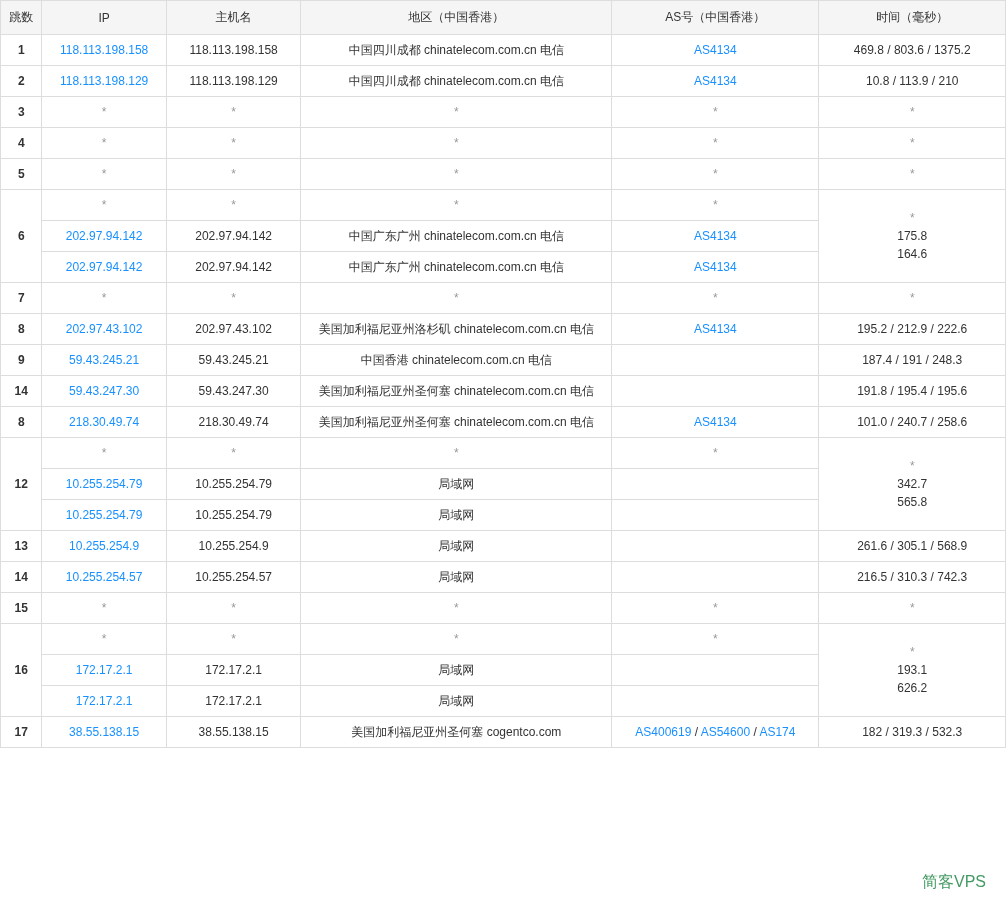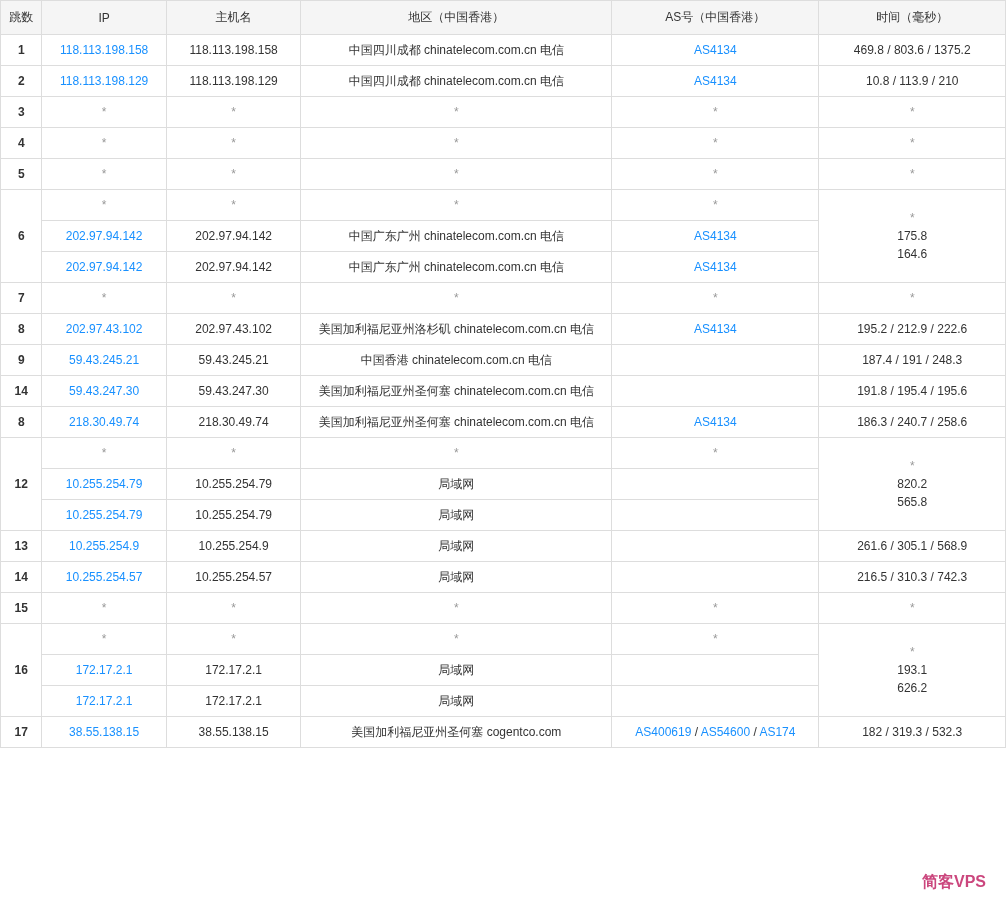--- a/index.html
+++ b/index.html
@@ -52,23 +52,23 @@
     col.col-ip { width: 120px; }
     col.col-host { width: 130px; }
     col.col-region { width: 300px; }
     col.col-as { width: 200px; }
     col.col-time { width: 180px; }
 
     .watermark {
       position: fixed;
       bottom: 20px;
       right: 20px;
-      color: #be185d;
+      color: #15803d;
       font-size: 16px;
-      font-weight: bold;
+      font-weight: normal;
       opacity: 0.8;
       pointer-events: none;
     }
   </style>
 </head>
 <body>
 
 <div class="table-container">
   <table>
     <colgroup>
@@ -185,31 +185,31 @@
           <td class="">美国加利福尼亚州圣何塞 chinatelecom.com.cn 电信</td>
           <td class=""></td>
           <td class="">191.8 / 195.4 / 195.6</td>
         </tr>
         <tr>
           <td class="hop-num">8</td>
           <td><span class="link">218.30.49.74</span></td>
           <td class="">218.30.49.74</td>
           <td class="">美国加利福尼亚州圣何塞 chinatelecom.com.cn 电信</td>
           <td><span class="link">AS4134</span></td>
-          <td class="">186.3 / 240.7 / 258.6</td>
+          <td class="">101.0 / 240.7 / 258.6</td>
         </tr>
         <tr>
           <td class="hop-num" rowspan="3">12</td>
           <td class="star">*</td>
           <td class="star">*</td>
           <td class="star">*</td>
           <td class="star">*</td>
           <td rowspan="3">
             <div class="star">*</div>
-            <div class="">820.2</div>
+            <div class="">342.7</div>
             <div class="">565.8</div>
           </td>
         </tr>
         <tr>
           <td><span class="link">10.255.254.79</span></td>
           <td class="">10.255.254.79</td>
           <td class="">局域网</td>
           <td class=""></td>
         </tr>
         <tr>

